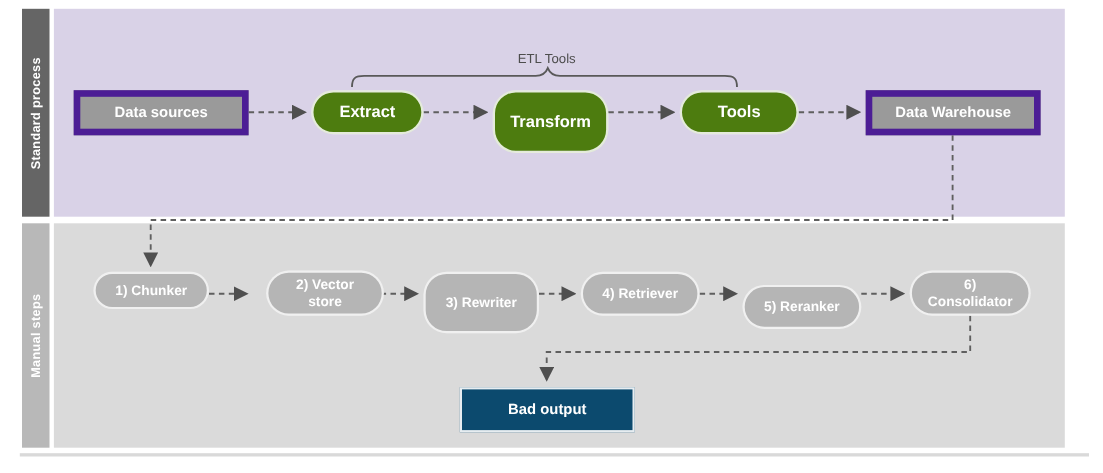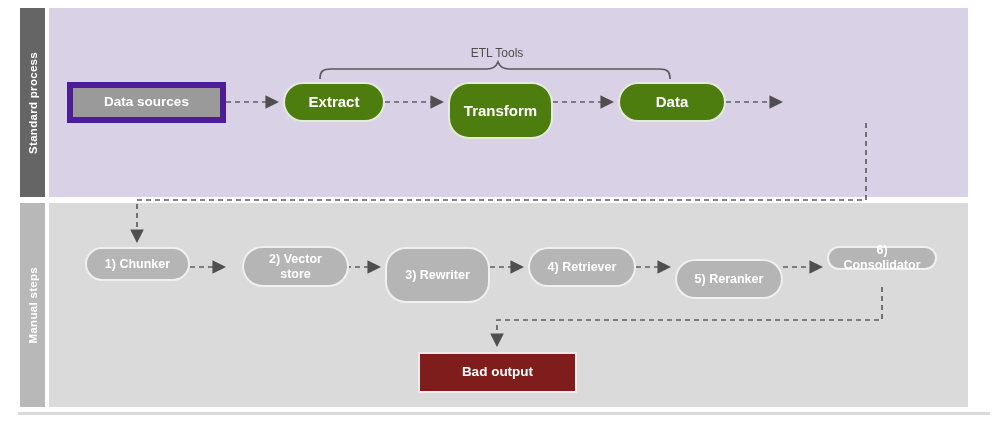--- a/index.html
+++ b/index.html
@@ -16,33 +16,33 @@
   .lane1-body{position:absolute;left:49px;top:8px;width:919px;height:189px;background:#d9d2e7;}
   .lane2-header{left:20px;top:203px;width:25px;height:204px;background:#b8b8b8;}
   .lane2-body{position:absolute;left:49px;top:203px;width:919px;height:204px;background:#dadada;}
 
   
   .node{position:absolute;display:flex;align-items:center;justify-content:center;
         text-align:center;color:#ffffff;font-weight:bold;box-sizing:border-box;line-height:1.2;}
   .rect-gray{background:#9a9a9a;border:6px solid #4c1d95;font-size:13.5px;}
   .pill-pink{background:#4d7c0f;border:2px solid rgba(255,255,255,.85);border-radius:21px;font-size:15px;}
   .pill-gray{background:#b5b5b5;border:2px solid rgba(255,255,255,.8);border-radius:21px;font-size:12.5px;padding:0 10px;}
-  .rect-yellow{background:#7f1d1d;border:2px solid rgba(255,255,255,.9);font-size:13.5px;}
+  .rect-yellow{background:#0c4a6e;border:2px solid rgba(255,255,255,.9);font-size:13.5px;}
 
   #n-data-sources{left:67px;top:82px;width:159px;height:41px;}
   #n-extract{left:283px;top:82px;width:102px;height:40px;}
   #n-transform{left:448px;top:82px;width:105px;height:57px;}
   #n-load{left:618px;top:82px;width:108px;height:40px;}
   #n-data-warehouse{left:787px;top:82px;width:159px;height:41px;}
   #n-chunker{left:85px;top:247px;width:105px;height:34px;}
   #n-vector-store{left:242px;top:246px;width:107px;height:41px;}
   #n-rewriter{left:385px;top:247px;width:105px;height:56px;}
   #n-retriever{left:528px;top:247px;width:108px;height:40px;}
   #n-reranker{left:675px;top:259px;width:108px;height:40px;}
-  #n-consolidator{left:827px;top:246px;width:110px;height:24px;text-align:center;}
+  #n-consolidator{left:827px;top:246px;width:110px;height:41px;text-align:center;}
   #n-bad-output{left:418px;top:352px;width:159px;height:41px;}
 
   .etl-label{position:absolute;left:497px;top:46px;transform:translateX(-50%);
              color:#4d4d4d;font-weight:normal;font-size:12px;white-space:nowrap;}
 
   .overlay{position:absolute;left:0;top:0;width:1003px;height:430px;pointer-events:none;}
 
   .bottom-rule{position:absolute;left:18px;top:412px;width:972px;height:3px;background:#d9d9d9;}
 </style>
 </head>
@@ -80,21 +80,22 @@
       <path d="M882,287 L882,320 L497,320 L497,345" marker-end="url(#arrow)"></path>
     </g>
     <path d="M320,79 C320,71 323,69 331,69 L487,69 C493,69 496,67 498,62 C500,67 503,69 509,69 L659,69 C667,69 670,71 670,79" stroke="#595959" stroke-width="1.7" fill="none"></path>
   </svg>
 
   <div class="etl-label">ETL Tools</div>
 
   <div class="node rect-gray" id="n-data-sources">Data sources</div>
   <div class="node pill-pink" id="n-extract">Extract</div>
   <div class="node pill-pink" id="n-transform">Transform</div>
-  <div class="node pill-pink" id="n-load">Data</div>
+  <div class="node pill-pink" id="n-load">Tools</div>
+  <div class="node rect-gray" id="n-data-warehouse">Data Warehouse</div>
 
   <div class="node pill-gray" id="n-chunker">1) Chunker</div>
   <div class="node pill-gray" id="n-vector-store">2) Vector store</div>
   <div class="node pill-gray" id="n-rewriter">3) Rewriter</div>
   <div class="node pill-gray" id="n-retriever">4) Retriever</div>
   <div class="node pill-gray" id="n-reranker">5) Reranker</div>
   <div class="node pill-gray" id="n-consolidator">6) Consolidator</div>
   <div class="node rect-yellow" id="n-bad-output">Bad output</div>
 
   <div class="bottom-rule"></div>

